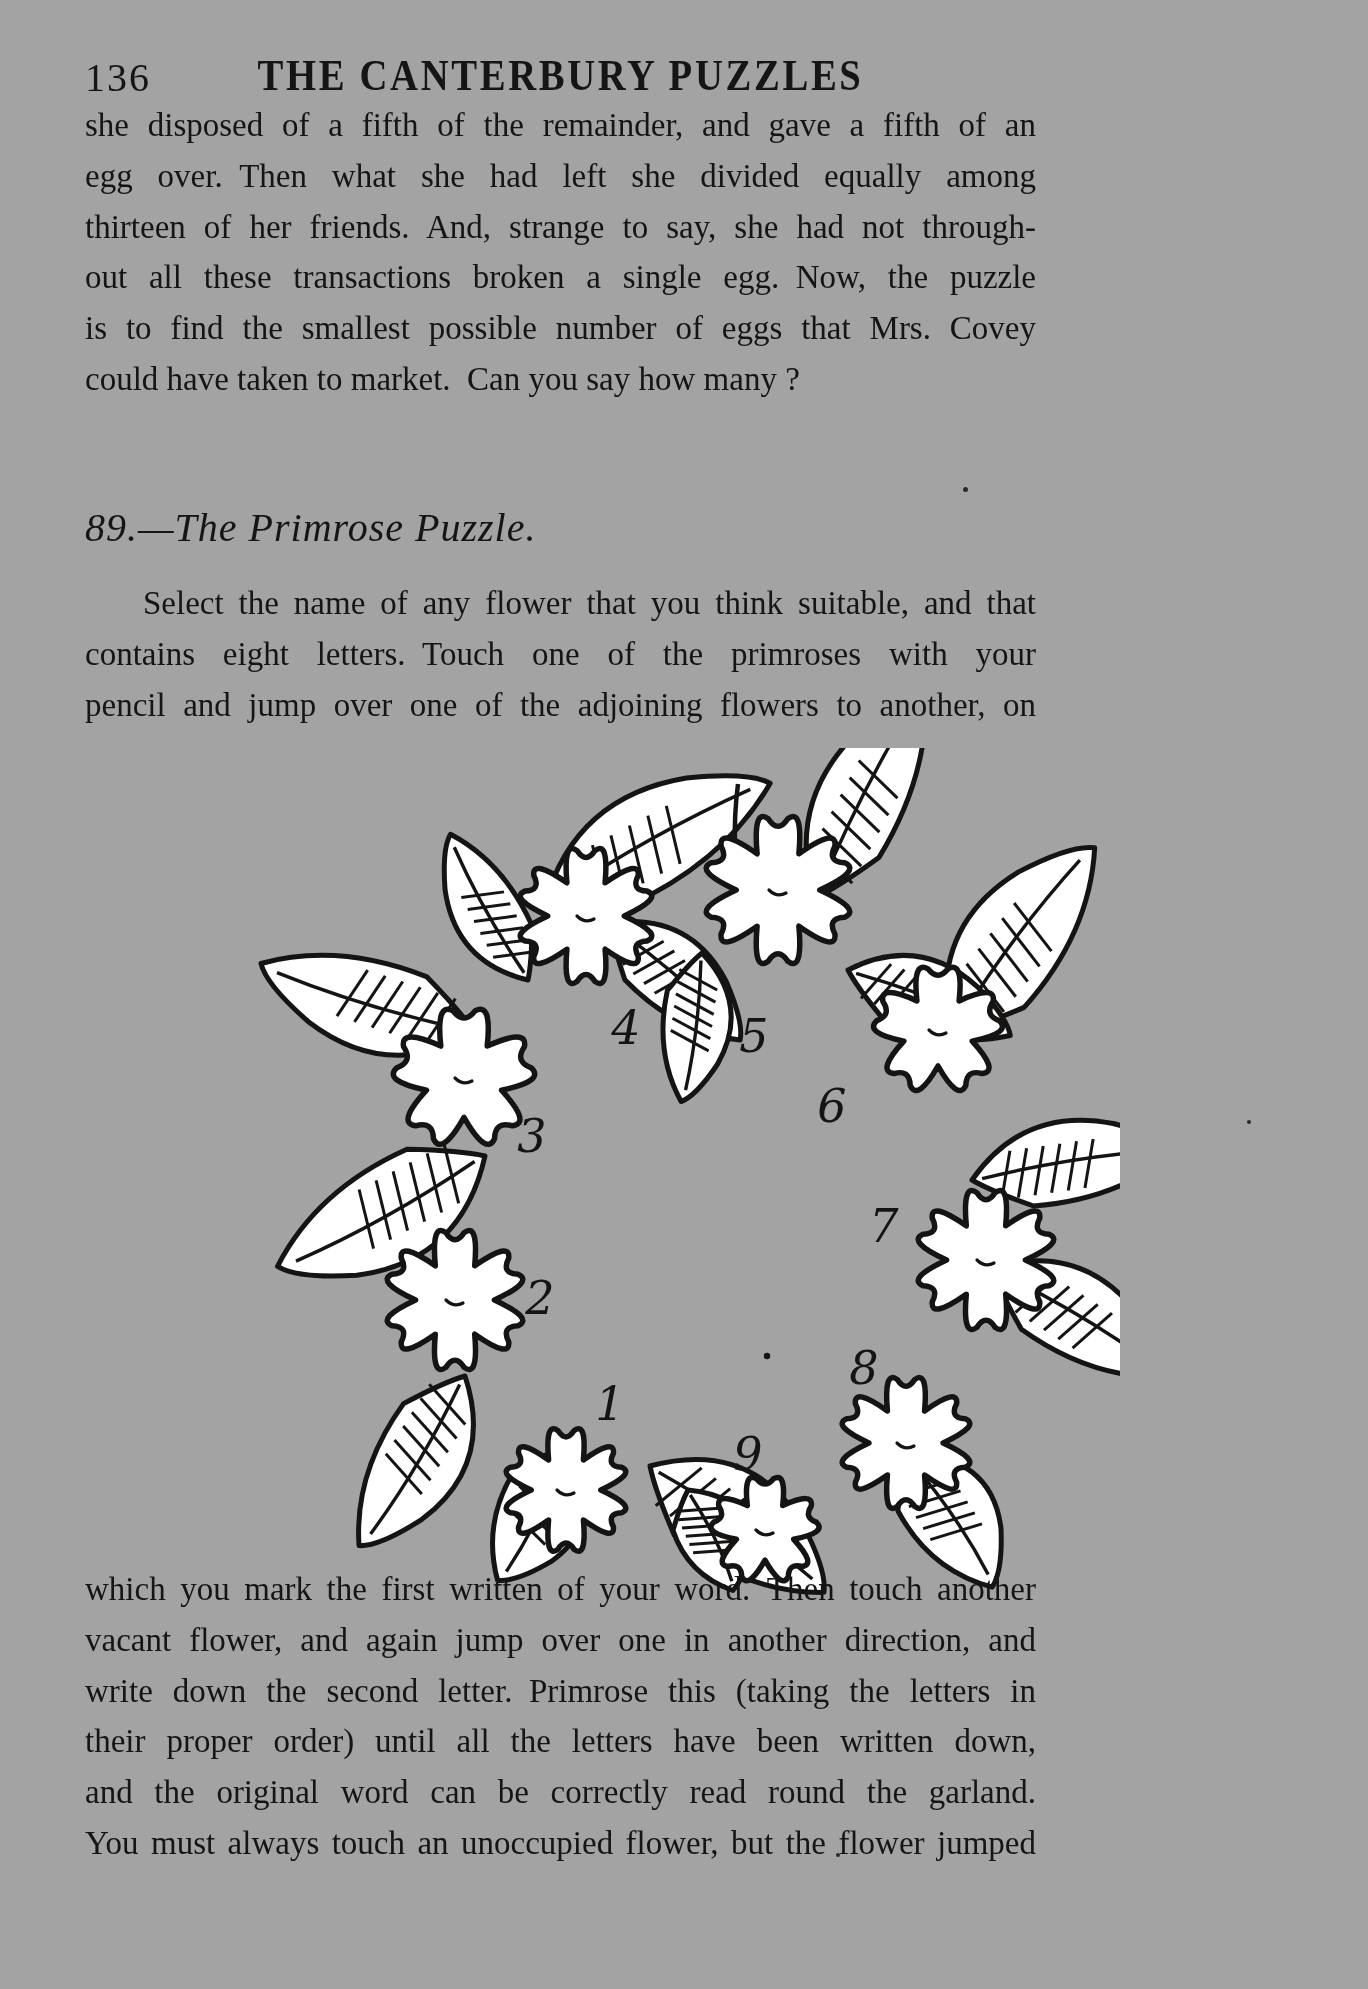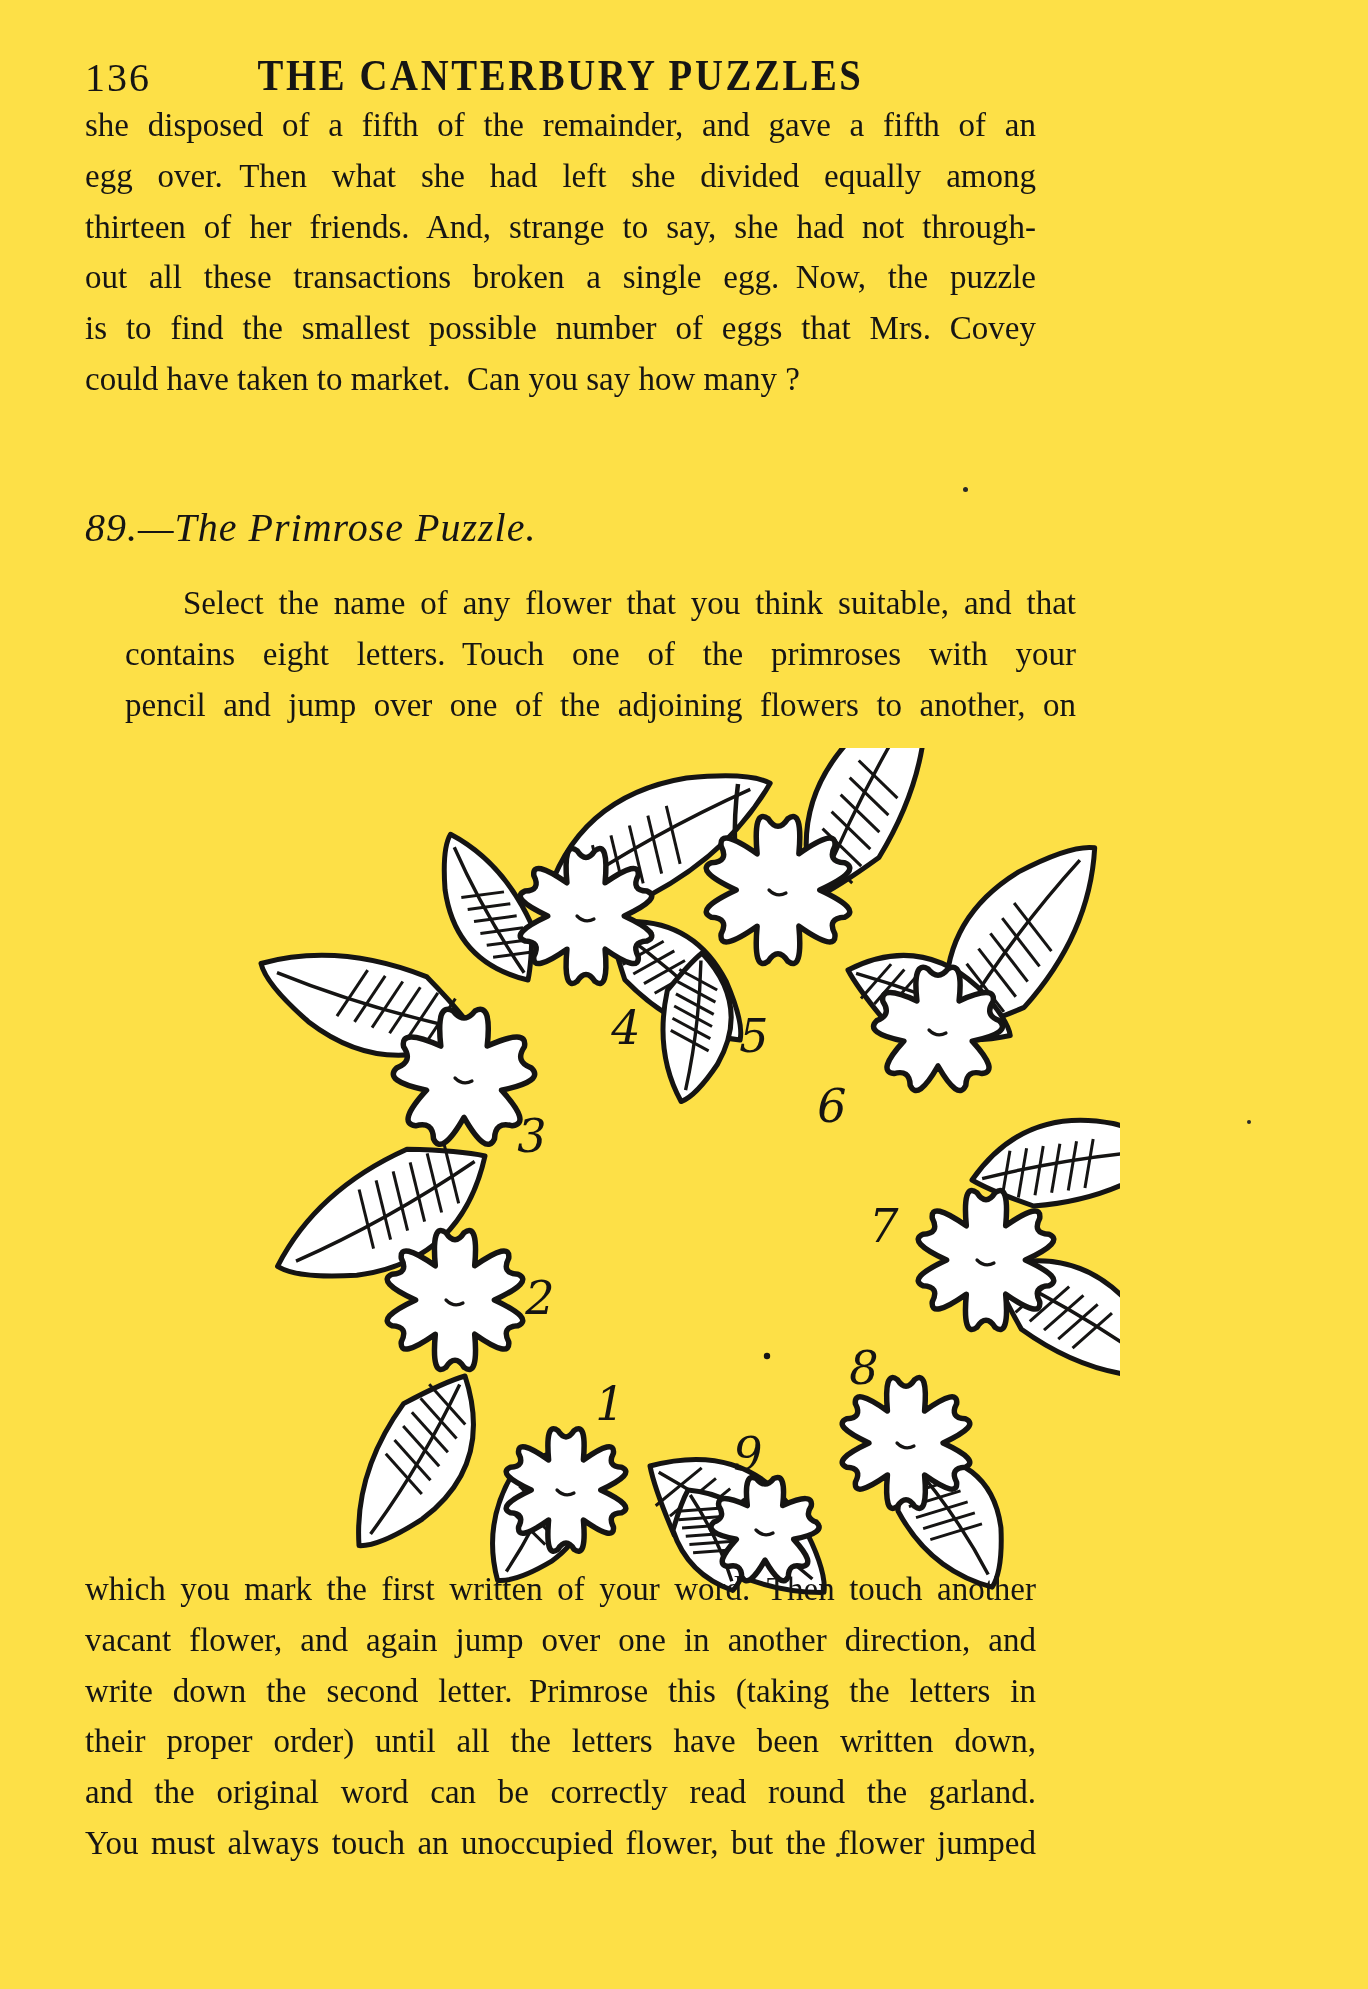--- a/index.html
+++ b/index.html
@@ -4,21 +4,21 @@
 <style>
   html,body{margin:0;padding:0;}
   body{
     width:1368px;height:1989px;
     background:#f4f4f2;
     font-family:"Liberation Serif","DejaVu Serif",serif;
   }
   .page{
     position:relative;
     width:1368px;height:1989px;
-    background:#fde047;
+    background:#a3a3a3;
     color:#161514;
     overflow:hidden;
   }
   .header-row{
     position:absolute;left:85px;top:50px;width:951px;height:56px;
   }
   .page-number{
     position:absolute;left:0;top:4px;
     font-size:40px;letter-spacing:2px;
   }
@@ -33,21 +33,21 @@
     font-size:33px;line-height:50.8px;
   }
   .tline{
     text-align:justify;
     text-align-last:justify;
     white-space:normal;
     height:50.8px;overflow:visible;
   }
   .tline.last-left{text-align-last:left;}
   .p1{top:100px;}
-  .p2{top:578px;margin-left:40px;}
+  .p2{top:578px;}
   .p2 .tline:first-child{text-indent:58px;}
   .p3{top:1564px;}
   .section-heading{
     position:absolute;left:85px;top:504px;width:951px;
     margin:0;
     font-size:40px;font-weight:400;font-style:italic;
     letter-spacing:1px;
   }
   figure.wreath{
     position:absolute;left:250px;top:748px;width:870px;height:850px;

